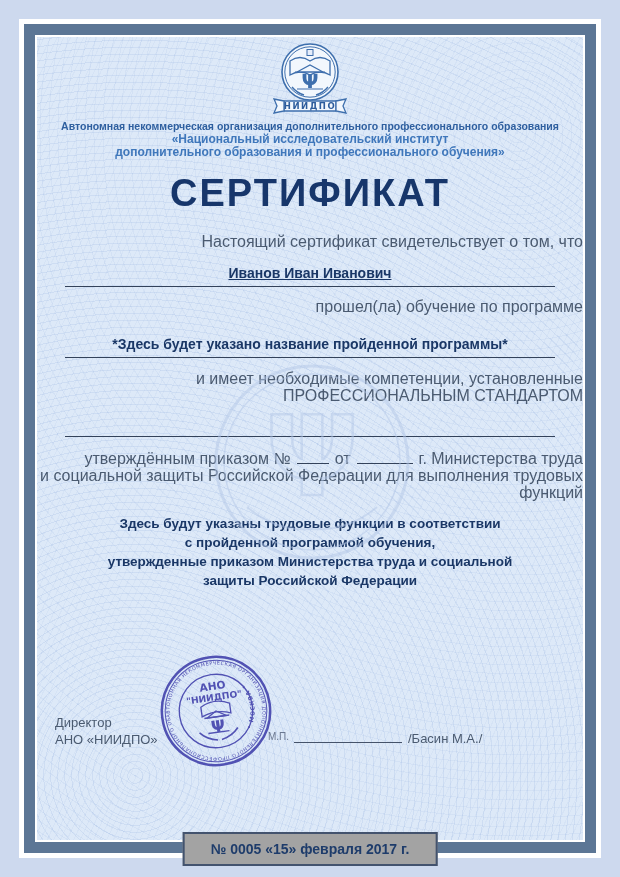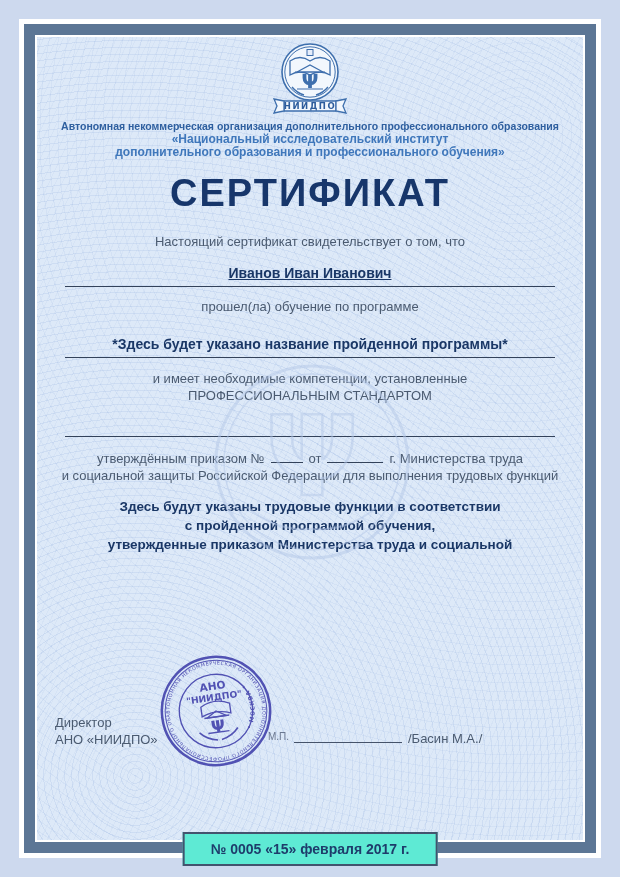--- a/index.html
+++ b/index.html
@@ -28,21 +28,21 @@
     position:absolute;left:170px;top:320px;width:210px;height:210px;
     opacity:0.5;pointer-events:none;
   }
   .emblem{display:block;margin:4px auto 0 auto;width:102px;height:78px;}
   .org-line1{margin-top:1px;font-size:10.5px;line-height:13px;color:#2e5f9f;font-weight:bold;}
   .org-line2,.org-line3{font-size:12px;line-height:13px;color:#3f77bb;font-weight:bold;}
   .cert-title{
     margin-top:5px;font-size:38px;line-height:58px;font-weight:800;
     color:#17366b;letter-spacing:2px;
   }
-  .muted{color:#4a5a70;font-size:13px;line-height:17px;}
+  .muted{color:#4a5a70;font-size:16px;line-height:17px;text-align:right;}
   .statement{margin-top:11px;}
   .bold-navy{color:#1a3766;font-weight:bold;font-size:14px;line-height:18px;}
   .name{margin-top:14px;text-decoration:underline;}
   .u-line{height:0;border-bottom:1.6px solid #33425a;margin:4px 28px 0 28px;}
   .completed{margin-top:11px;}
   .program{margin-top:20px;}
   .competency{margin-top:12px;}
   .empty-line{margin-top:32px;}
   .order{margin-top:13px;}
   .blank{display:inline-block;border-bottom:1.4px solid #33425a;height:12px;vertical-align:baseline;}
@@ -53,21 +53,21 @@
   .director{
     position:absolute;left:55px;top:714px;text-align:left;
     color:#4a5a70;font-size:13px;line-height:17px;
   }
   .mp-label{position:absolute;left:268px;top:731px;color:#6b7890;font-size:10px;}
   .seal{position:absolute;left:158px;top:653px;width:116px;height:116px;opacity:0.92;transform:rotate(-8deg);}
   .sig-line{position:absolute;left:294px;top:742px;width:108px;border-bottom:1.6px solid #45536a;}
   .sig-name{position:absolute;left:408px;top:731px;color:#4a5a70;font-size:13px;}
   .number-box{
     position:absolute;left:50%;top:832px;transform:translateX(-50%);
-    background:#5eead4;border:2px solid #43536e;
+    background:#a3a3a3;border:2px solid #43536e;
     padding:7px 26px;z-index:5;
     font-size:14px;font-weight:bold;color:#1e3c6b;white-space:nowrap;
   }
 </style>
 </head>
 <body>
 
 <div class="page">
   <div class="frame-white"></div>
   <div class="frame-dark"></div>
@@ -125,20 +125,21 @@
 
     <div class="muted order">
       <span>утверждённым приказом №</span><span class="blank blank-num"></span><span>от</span><span class="blank blank-date"></span><span>г. Министерства труда</span>
     </div>
     <div class="muted">и социальной защиты Российской Федерации для выполнения трудовых функций</div>
 
     <div class="bold-navy functions">
       <div>Здесь будут указаны трудовые функции в соответствии</div>
       <div>с пройденной программой обучения,</div>
       <div>утвержденные приказом Министерства труда и социальной</div>
+      <div>защиты Российской Федерации</div>
     </div>
   </div>
 
   <div class="sig-area">
     <div class="director">
       <div>Директор</div>
       <div>АНО «НИИДПО»</div>
     </div>
 
     <div class="mp-label">М.П.</div>

